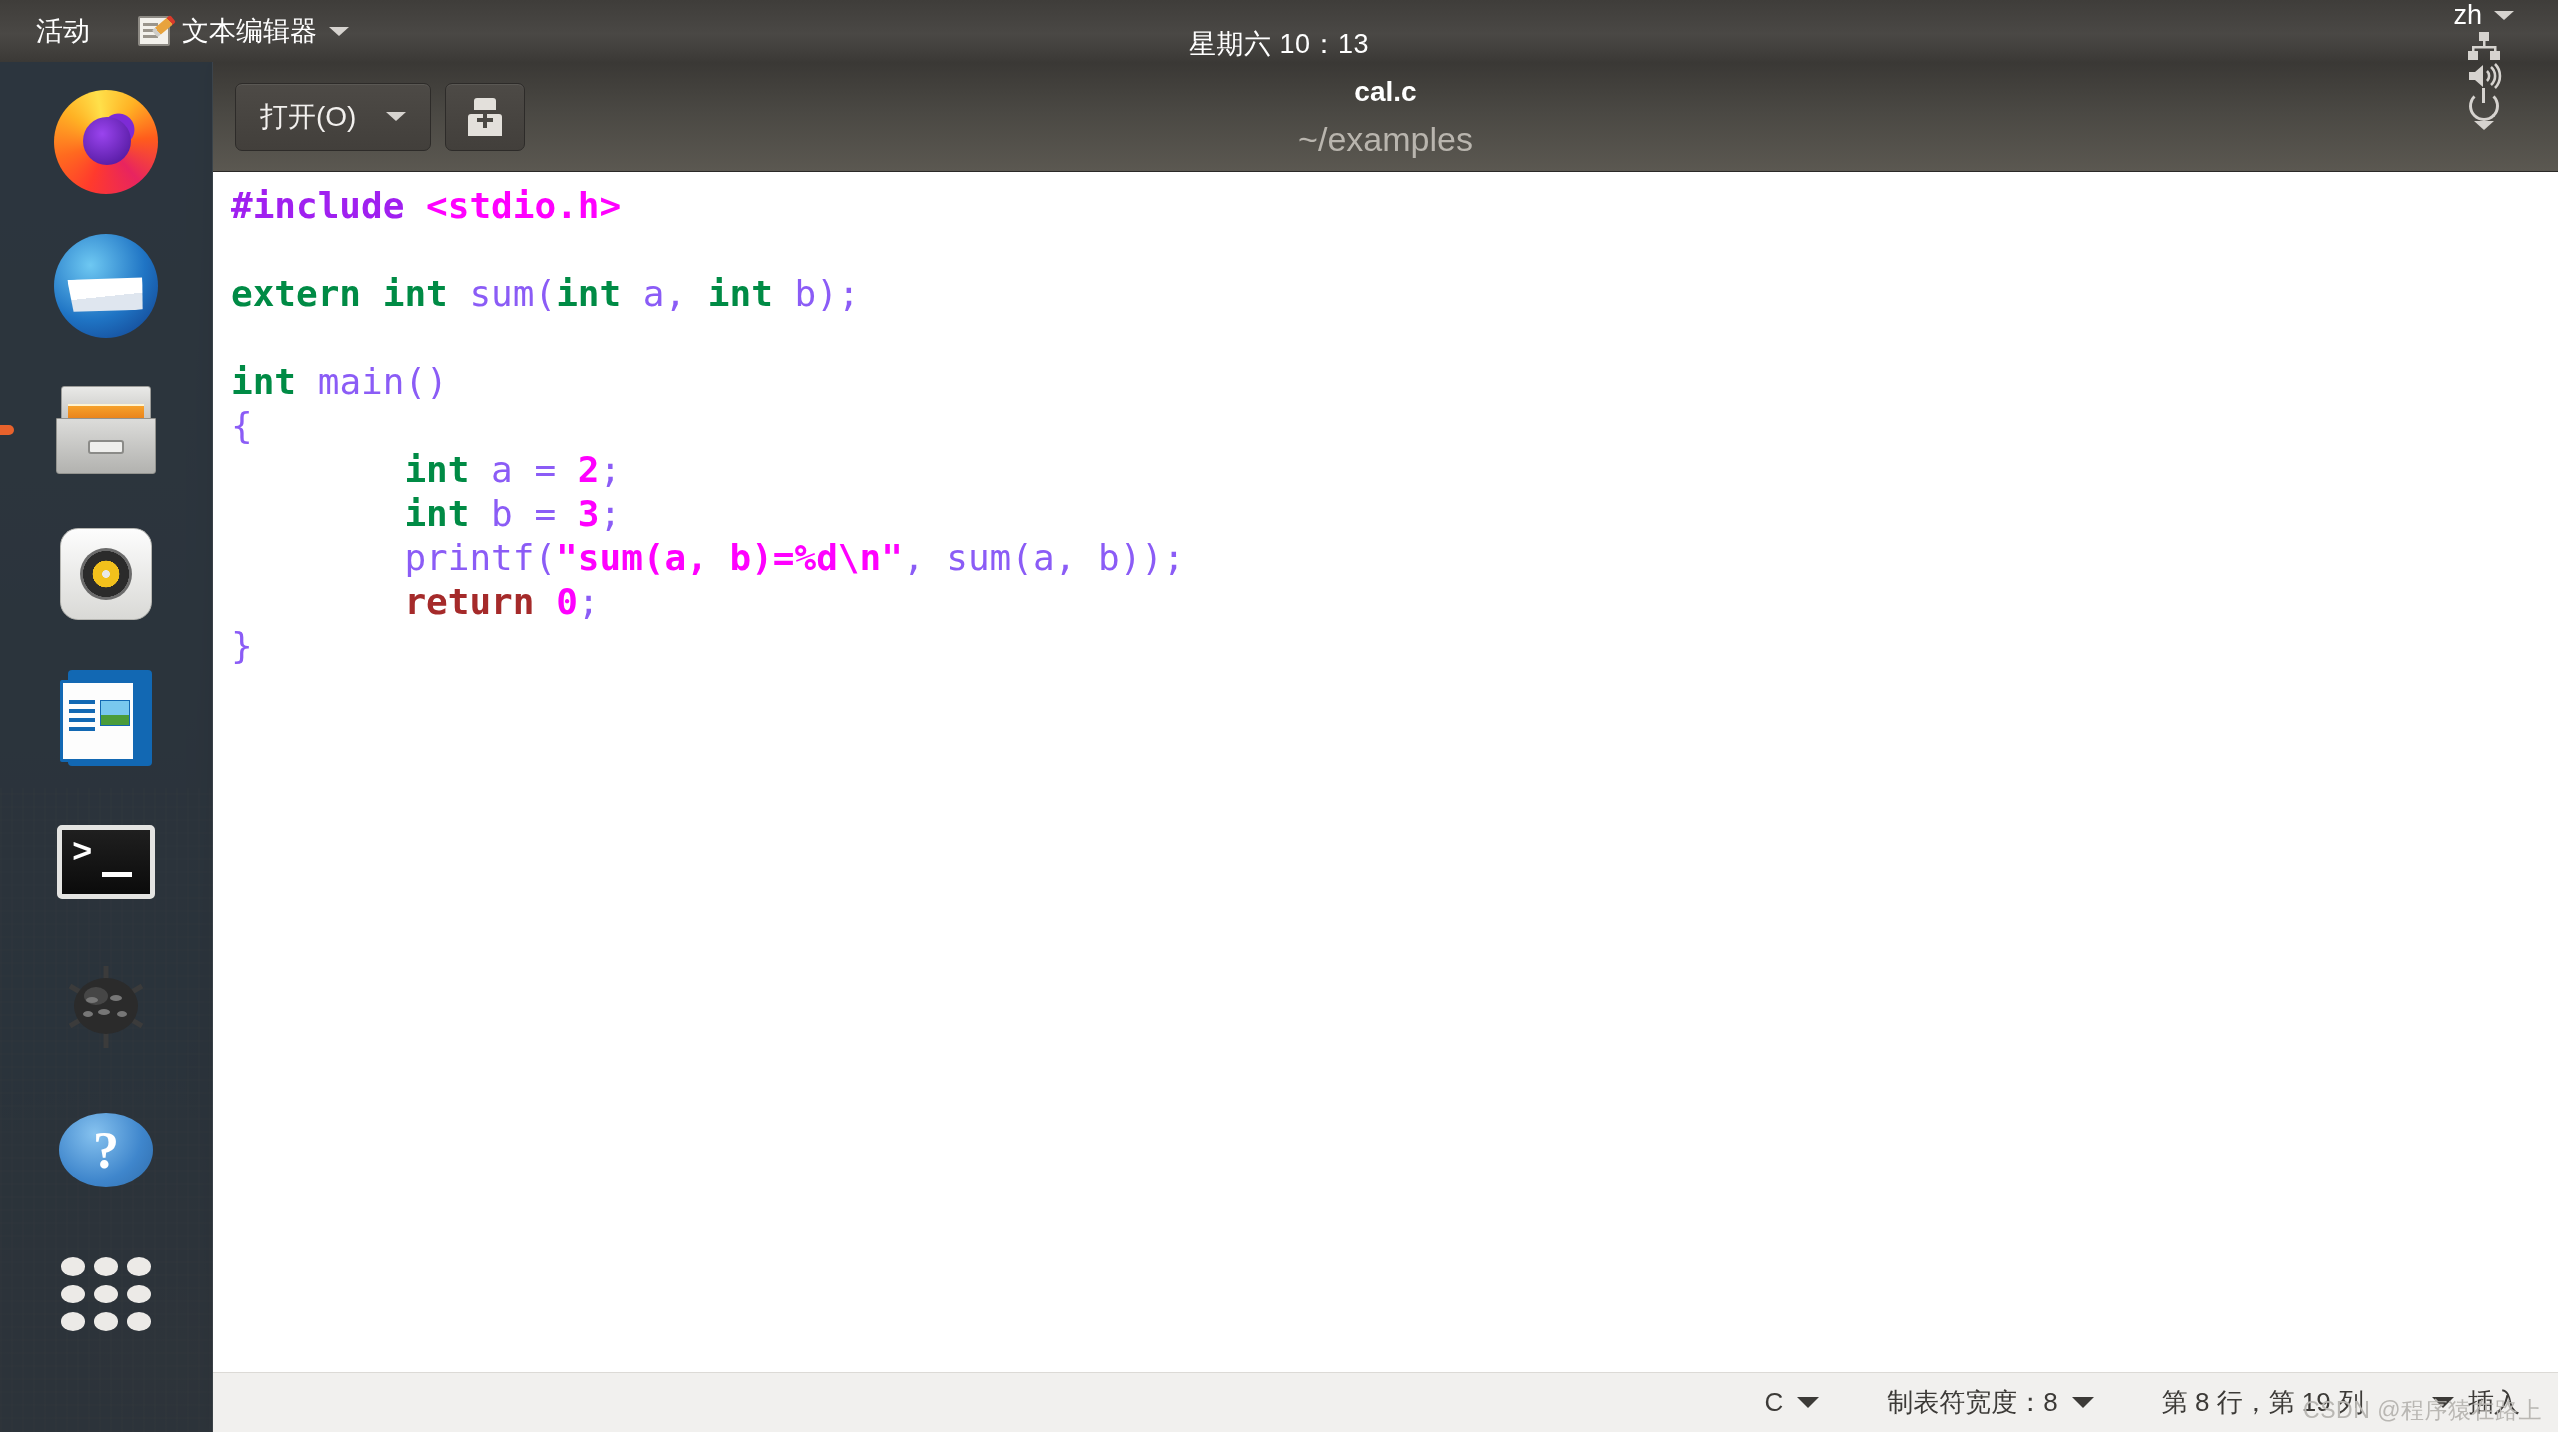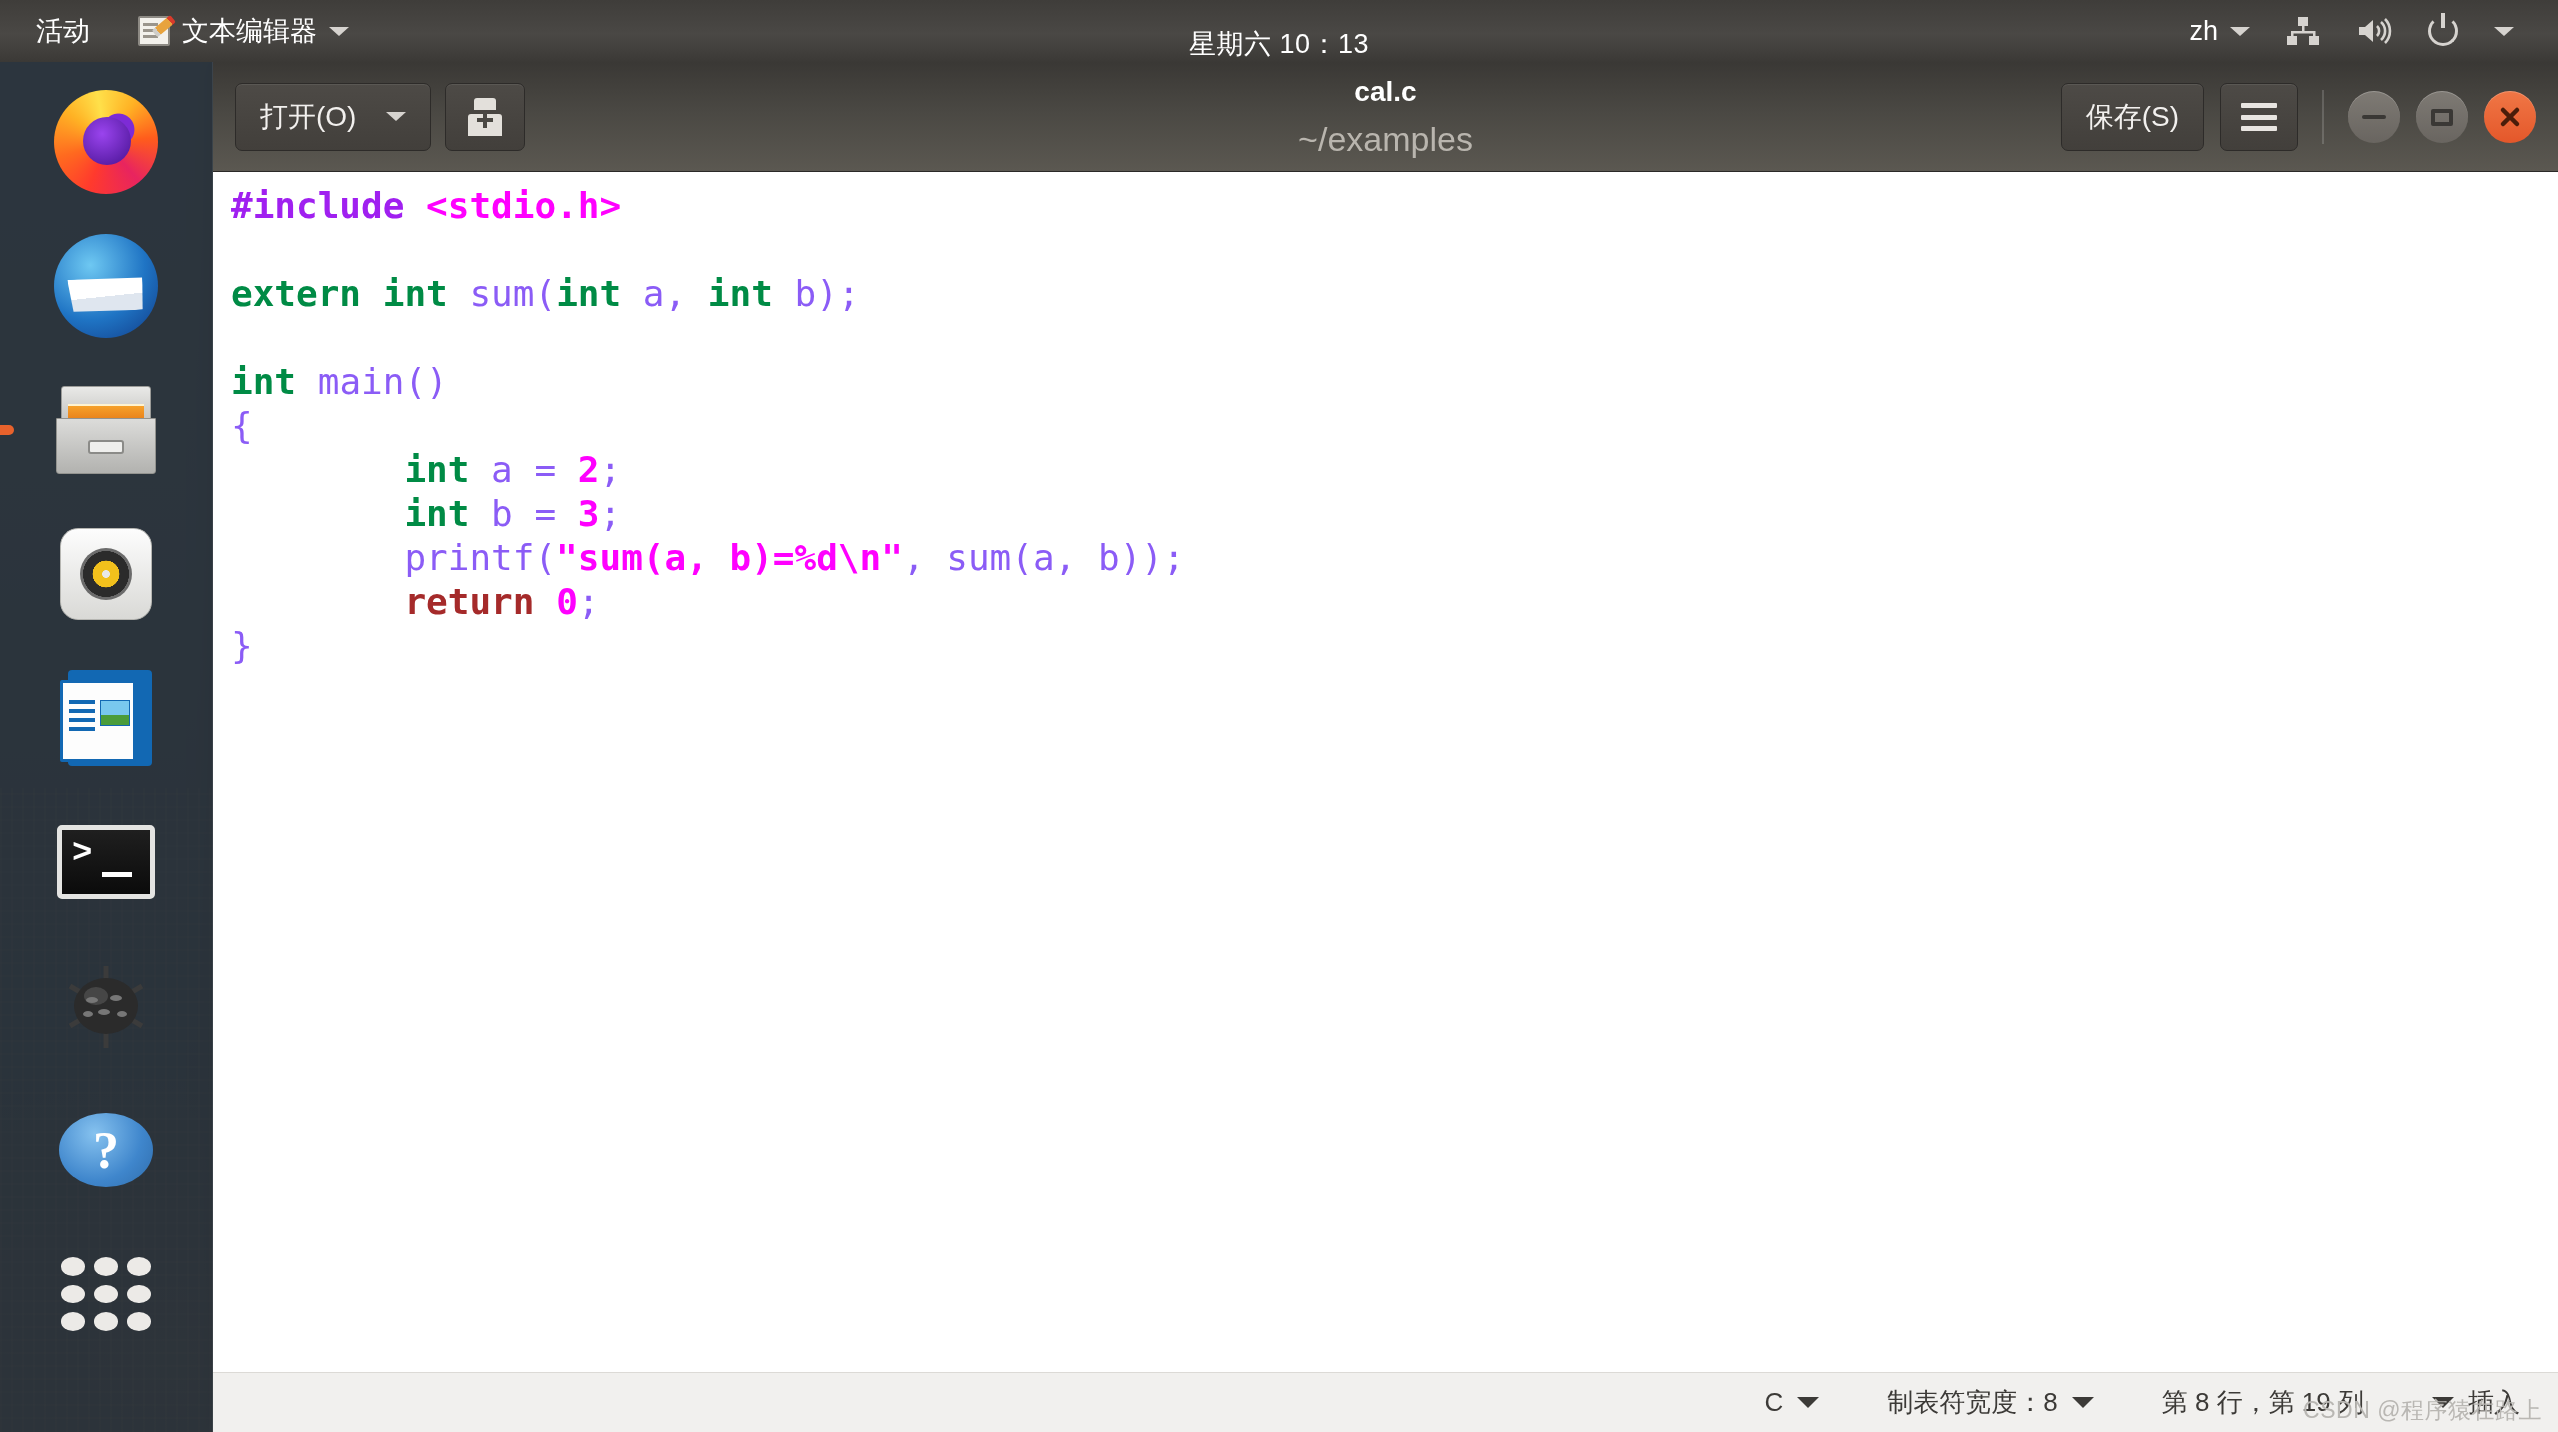--- a/index.html
+++ b/index.html
@@ -45,21 +45,21 @@
     padding: 0 18px; gap: 12px; white-space: nowrap;
   }
   .tb-item.activities { padding-left: 36px; padding-right: 30px; }
   #topbar .clock {
     position: absolute; left: 50%; top: 0; transform: translateX(-50%);
     height: 62px; display: flex; align-items: flex-end; gap: 14px;
     font-size: 27px; letter-spacing: .5px;
   }
   #topbar .right {
     position: absolute; right: 0; top: 0; height: 62px;
-    display: flex; align-items: center; padding-right: 26px;
+    display: flex; align-items: center; padding-right: 26px; flex-direction: column;
   }
   .caret {
     width: 0; height: 0; display: inline-block;
     border-left: 10px solid transparent;
     border-right: 10px solid transparent;
     border-top: 9px solid #d6d3cf;
   }
   
   .appicon {
     position: relative; width: 32px; height: 30px;
@@ -485,44 +485,20 @@
         <span class="plus-h"></span>
           <span class="plus-v"></span>
       </span>
     </div>
 
     <div class="titles">
       <div class="title-main">cal.c</div>
       <div class="title-sub">~/examples</div>
     </div>
 
-    <div class="hb-right">
-      <div class="hb-btn">
-        <span>保存(S)</span>
-      </div>
-      <div class="hb-btn icon-only">
-        <span class="ic-burger">
-          <i></i>
-            <i></i>
-            <i></i>
-        </span>
-      </div>
-      <span class="divider-v"></span>
-      <div class="wbtn">
-        <span class="dash"></span>
-      </div>
-      <div class="wbtn">
-        <span class="sq"></span>
-      </div>
-      <div class="wbtn close">
-        <svg width="26" height="26" viewBox="0 0 26 26">
-          <path d="M6 6 L20 20 M20 6 L6 20" stroke="#4a1d0a" stroke-width="4.5" stroke-linecap="round"></path>
-        </svg>
-      </div>
-    </div>
   </div>
 
   <div id="editor">
     <div id="code"><div><span class="k-pp">#include </span><span class="k-inc">&lt;stdio.h&gt;</span></div><div>&nbsp;</div><div><span class="k-type">extern int </span><span class="k-plain">sum(</span><span class="k-type">int</span><span class="k-plain"> a, </span><span class="k-type">int</span><span class="k-plain"> b);</span></div><div>&nbsp;</div><div><span class="k-type">int</span><span class="k-plain"> main()</span></div><div><span class="k-plain">{</span></div><div><span class="k-plain">        </span><span class="k-type">int</span><span class="k-plain"> a = </span><span class="k-num">2</span><span class="k-plain">;</span></div><div><span class="k-plain">        </span><span class="k-type">int</span><span class="k-plain"> b = </span><span class="k-num">3</span><span class="k-plain">;</span></div><div><span class="k-plain">        printf(</span><span class="k-str">"sum(a, b)=%d\n"</span><span class="k-plain">, sum(a, b));</span></div><div><span class="k-plain">        </span><span class="k-ret">return</span><span class="k-plain"> </span><span class="k-num">0</span><span class="k-plain">;</span></div><div><span class="k-plain">}</span></div></div>
   </div>
 
   <div id="statusbar">
     <div class="sb-item">
       <span>C</span>
       <span class="caret-dark"></span>

